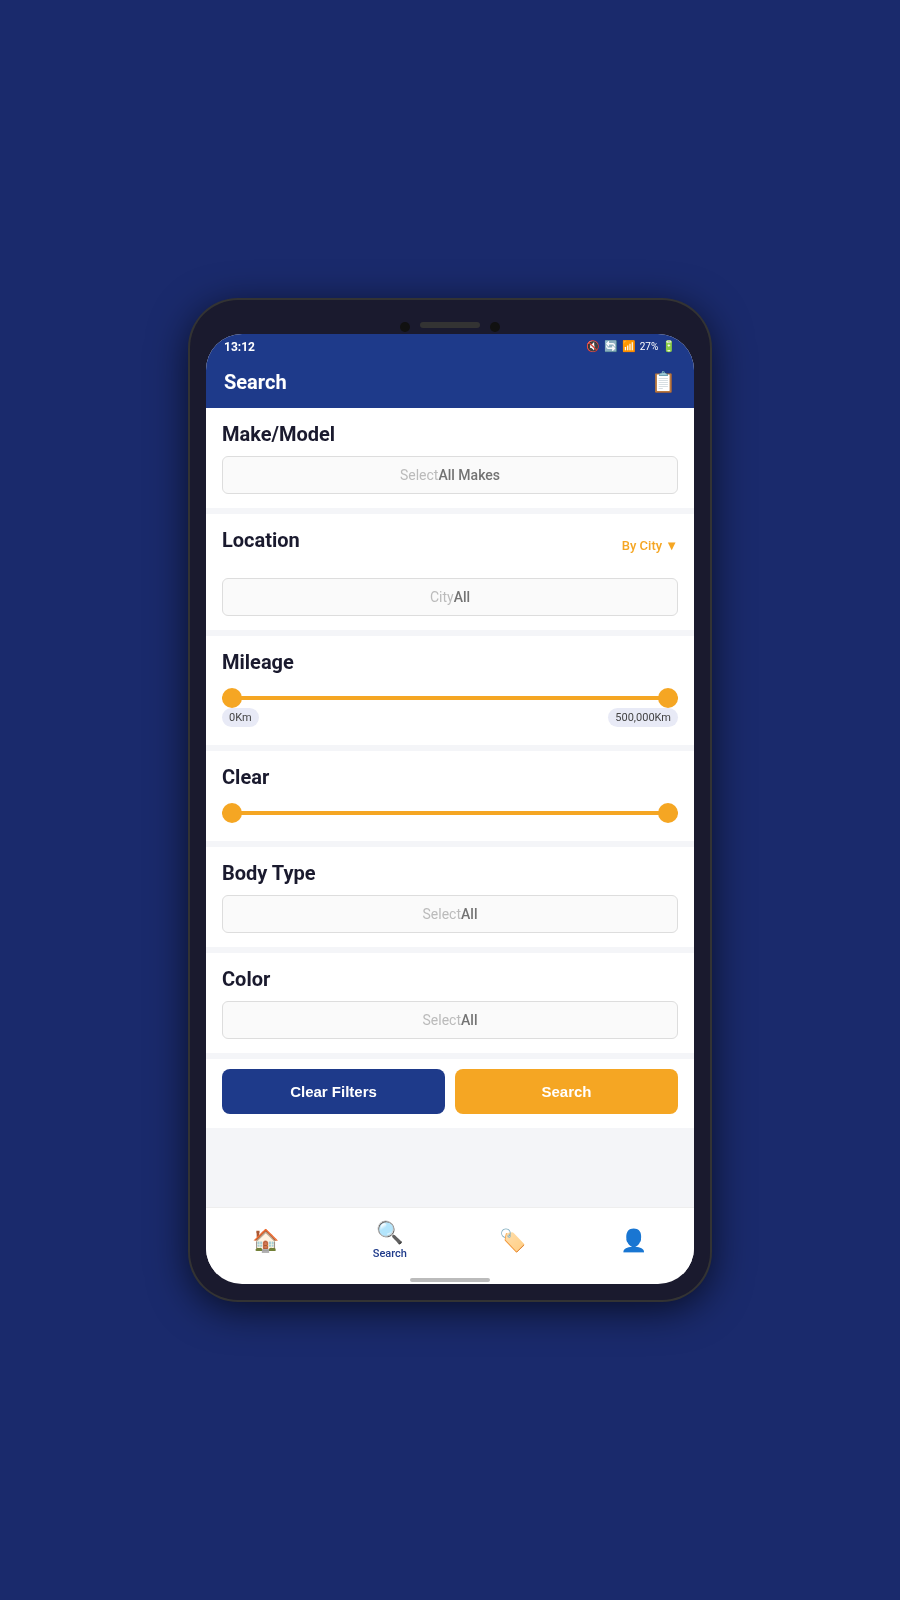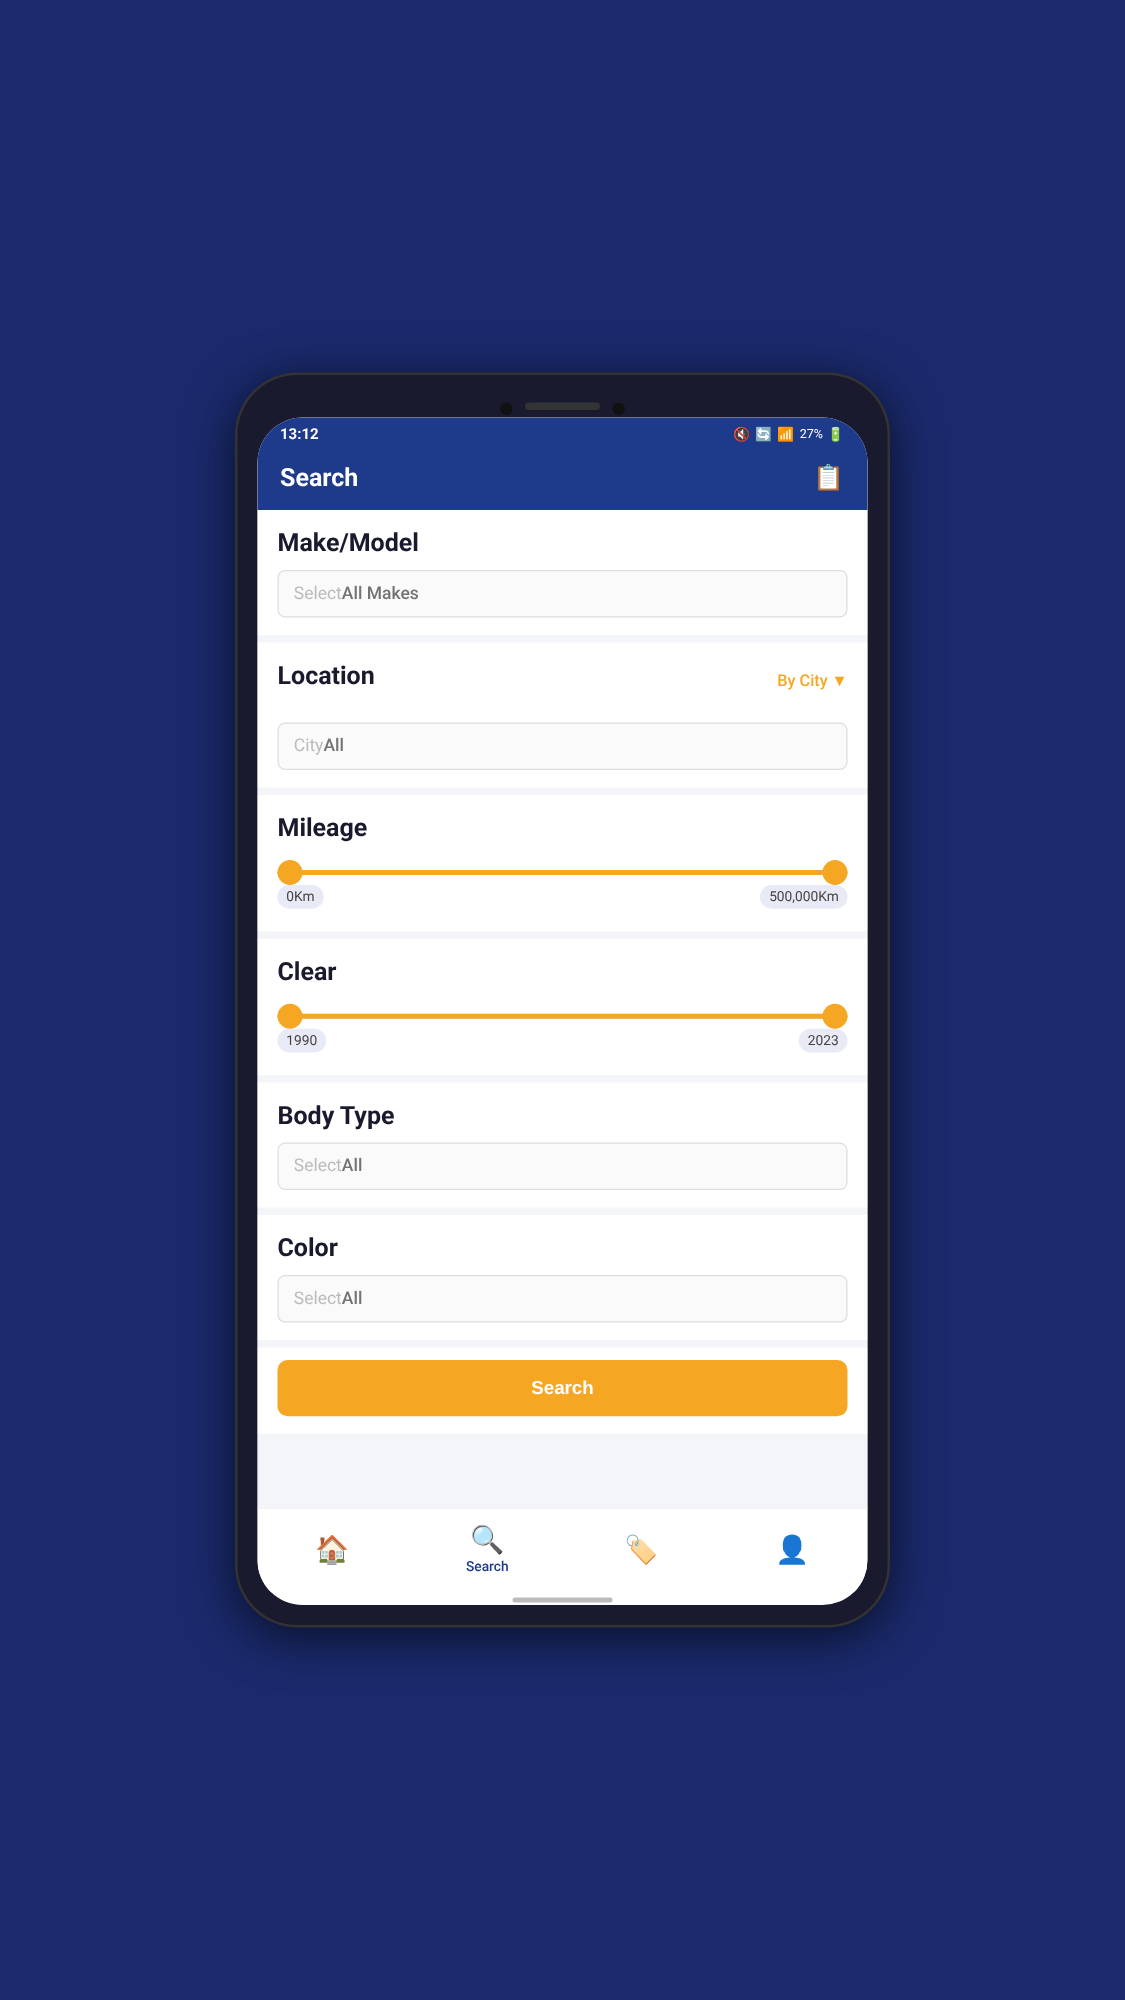--- a/index.html
+++ b/index.html
@@ -27,21 +27,21 @@
       background: #fff;
       border-radius: 36px;
       overflow: hidden;
       display: flex;
       flex-direction: column;
     }
     .status-bar {
       background: #1e3a8a;
       display: flex;
       justify-content: space-between;
-      align-items: center;
+      align-items: flex-start;
       padding: 6px 18px;
       color: #fff;
       font-size: 11px;
     }
     .status-left { font-weight: bold; font-size: 12px; }
     .status-right { display: flex; align-items: center; gap: 4px; font-size: 10px; }
     .status-icon { font-size: 11px; }
     .app-header {
       background: #1e3a8a;
       display: flex;
@@ -66,21 +66,21 @@
       font-size: 20px;
       font-weight: bold;
       color: #1a1a2e;
       margin-bottom: 10px;
     }
     .select-row {
       border: 1px solid #ddd;
       border-radius: 6px;
       padding: 10px 12px;
       display: flex;
-      justify-content: flex-start;
+      justify-content: center;
       align-items: center;
       background: #fafafa;
     }
     .select-placeholder { color: #bbb; font-size: 14px; }
     .select-value-orange { color: #737373; font-size: 14px; font-weight: 500; }
     .location-header {
       display: flex;
       justify-content: space-between;
       align-items: center;
       margin-bottom: 16px;
@@ -281,44 +281,41 @@
       </div>
 
       <div class="section">
         <div class="section-title">Clear</div>
         <div class="slider-section">
           <div class="slider-track">
             <div class="slider-fill"></div>
             <div class="slider-thumb-left"></div>
             <div class="slider-thumb-right"></div>
           </div>
-          <div class="slider-labels">
-            <span class="slider-label">1990</span>
-            <span class="slider-label">2023</span>
-          </div>
         </div>
       </div>
 
       <div class="section">
         <div class="section-title">Body Type</div>
         <div class="select-row">
           <span class="select-placeholder">Select</span>
           <span class="select-value-orange">All</span>
         </div>
       </div>
 
       <div class="section">
         <div class="section-title">Color</div>
         <div class="select-row">
           <span class="select-placeholder">Select</span>
           <span class="select-value-orange">All</span>
         </div>
       </div>
 
       <div class="buttons-row">
+        <button class="btn-clear">Clear Filters</button>
         <button class="btn-search">Search</button>
       </div>
 
     </div>
 
     <div class="bottom-nav">
       <div class="nav-item">
         <span class="nav-icon">🏠</span>
       </div>
       <div class="nav-item">

